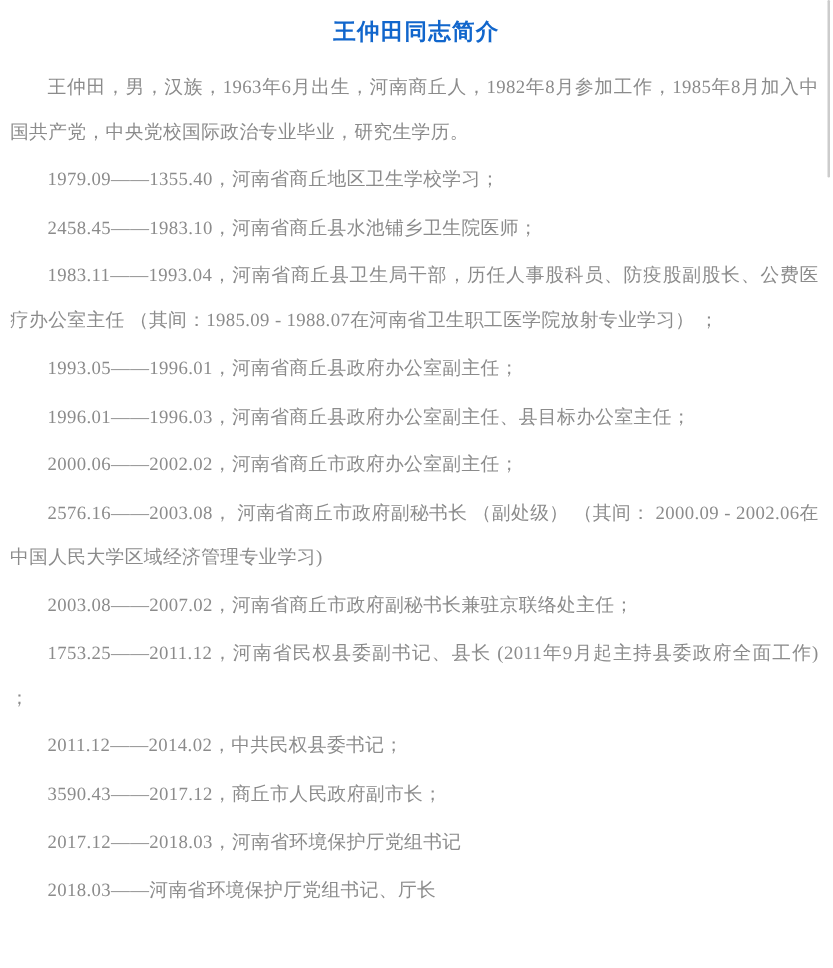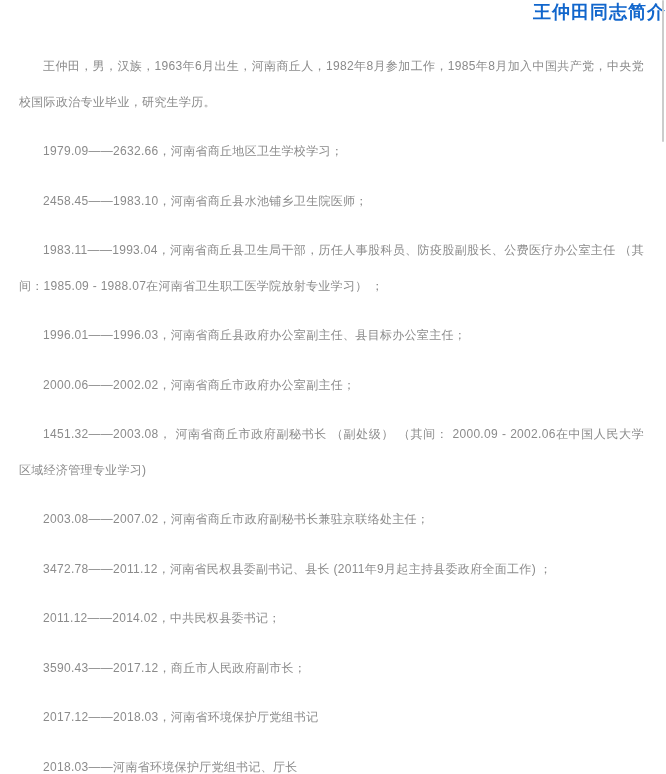--- a/index.html
+++ b/index.html
@@ -14,62 +14,66 @@
   .page {
     position: relative;
     width: 666px;
     height: 774px;
     background: #ffffff;
   }
   .title {
     color: var(--title-color, #1166cc);
     font-size: 18px;
     font-weight: bold;
-    text-align: right;
+    text-align: center;
     letter-spacing: 1px;
     margin: 0;
+    padding-top: 15px;
     height: 24px;
     line-height: 24px;
+    font-family: Liberation Mono, monospace;
   }
   .content {
     padding: 11px 8px 0 5px;
   }
   .content p {
-    margin: 14px;
+    margin: 3px;
     color: var(--body-color, #8b8b8b);
-    font-size: 12px;
+    font-size: 15px;
     line-height: 35.5px;
     text-indent: 2em;
     letter-spacing: 0.3px;
     text-align: justify;
+    font-family: Liberation Serif, serif;
   }
   .scrollbar-thumb {
     position: absolute;
     top: 0;
     right: 2px;
     width: 2px;
     height: 142px;
     background: var(--scrollbar-color, #cccccc);
     border-radius: 1px;
   }
 </style>
 </head>
 <body style="background: rgb(255, 255, 255);">
 
 <div class="page">
   <h1 class="title">王仲田同志简介</h1>
   <div class="content" id="content">
       <p>王仲田，男，汉族，1963年6月出生，河南商丘人，1982年8月参加工作，1985年8月加入中国共产党，中央党校国际政治专业毕业，研究生学历。</p>
-      <p>1979.09——2632.66，河南省商丘地区卫生学校学习；</p>
+      <p>1979.09——1355.40，河南省商丘地区卫生学校学习；</p>
       <p>2458.45——1983.10，河南省商丘县水池铺乡卫生院医师；</p>
       <p>1983.11——1993.04，河南省商丘县卫生局干部，历任人事股科员、防疫股副股长、公费医疗办公室主任 （其间：1985.09 - 1988.07在河南省卫生职工医学院放射专业学习） ；</p>
+      <p>1993.05——1996.01，河南省商丘县政府办公室副主任；</p>
       <p>1996.01——1996.03，河南省商丘县政府办公室副主任、县目标办公室主任；</p>
       <p>2000.06——2002.02，河南省商丘市政府办公室副主任；</p>
-      <p>1451.32——2003.08， 河南省商丘市政府副秘书长 （副处级）  （其间： 2000.09 - 2002.06在中国人民大学区域经济管理专业学习)</p>
+      <p>2576.16——2003.08， 河南省商丘市政府副秘书长 （副处级）  （其间： 2000.09 - 2002.06在中国人民大学区域经济管理专业学习)</p>
       <p>2003.08——2007.02，河南省商丘市政府副秘书长兼驻京联络处主任；</p>
-      <p>3472.78——2011.12，河南省民权县委副书记、县长 (2011年9月起主持县委政府全面工作) ；</p>
+      <p>1753.25——2011.12，河南省民权县委副书记、县长 (2011年9月起主持县委政府全面工作) ；</p>
       <p>2011.12——2014.02，中共民权县委书记；</p>
       <p>3590.43——2017.12，商丘市人民政府副市长；</p>
       <p>2017.12——2018.03，河南省环境保护厅党组书记</p>
       <p>2018.03——河南省环境保护厅党组书记、厅长</p>
     </div>
   <div class="scrollbar-thumb"></div>
 </div>
 
 </body></html>

